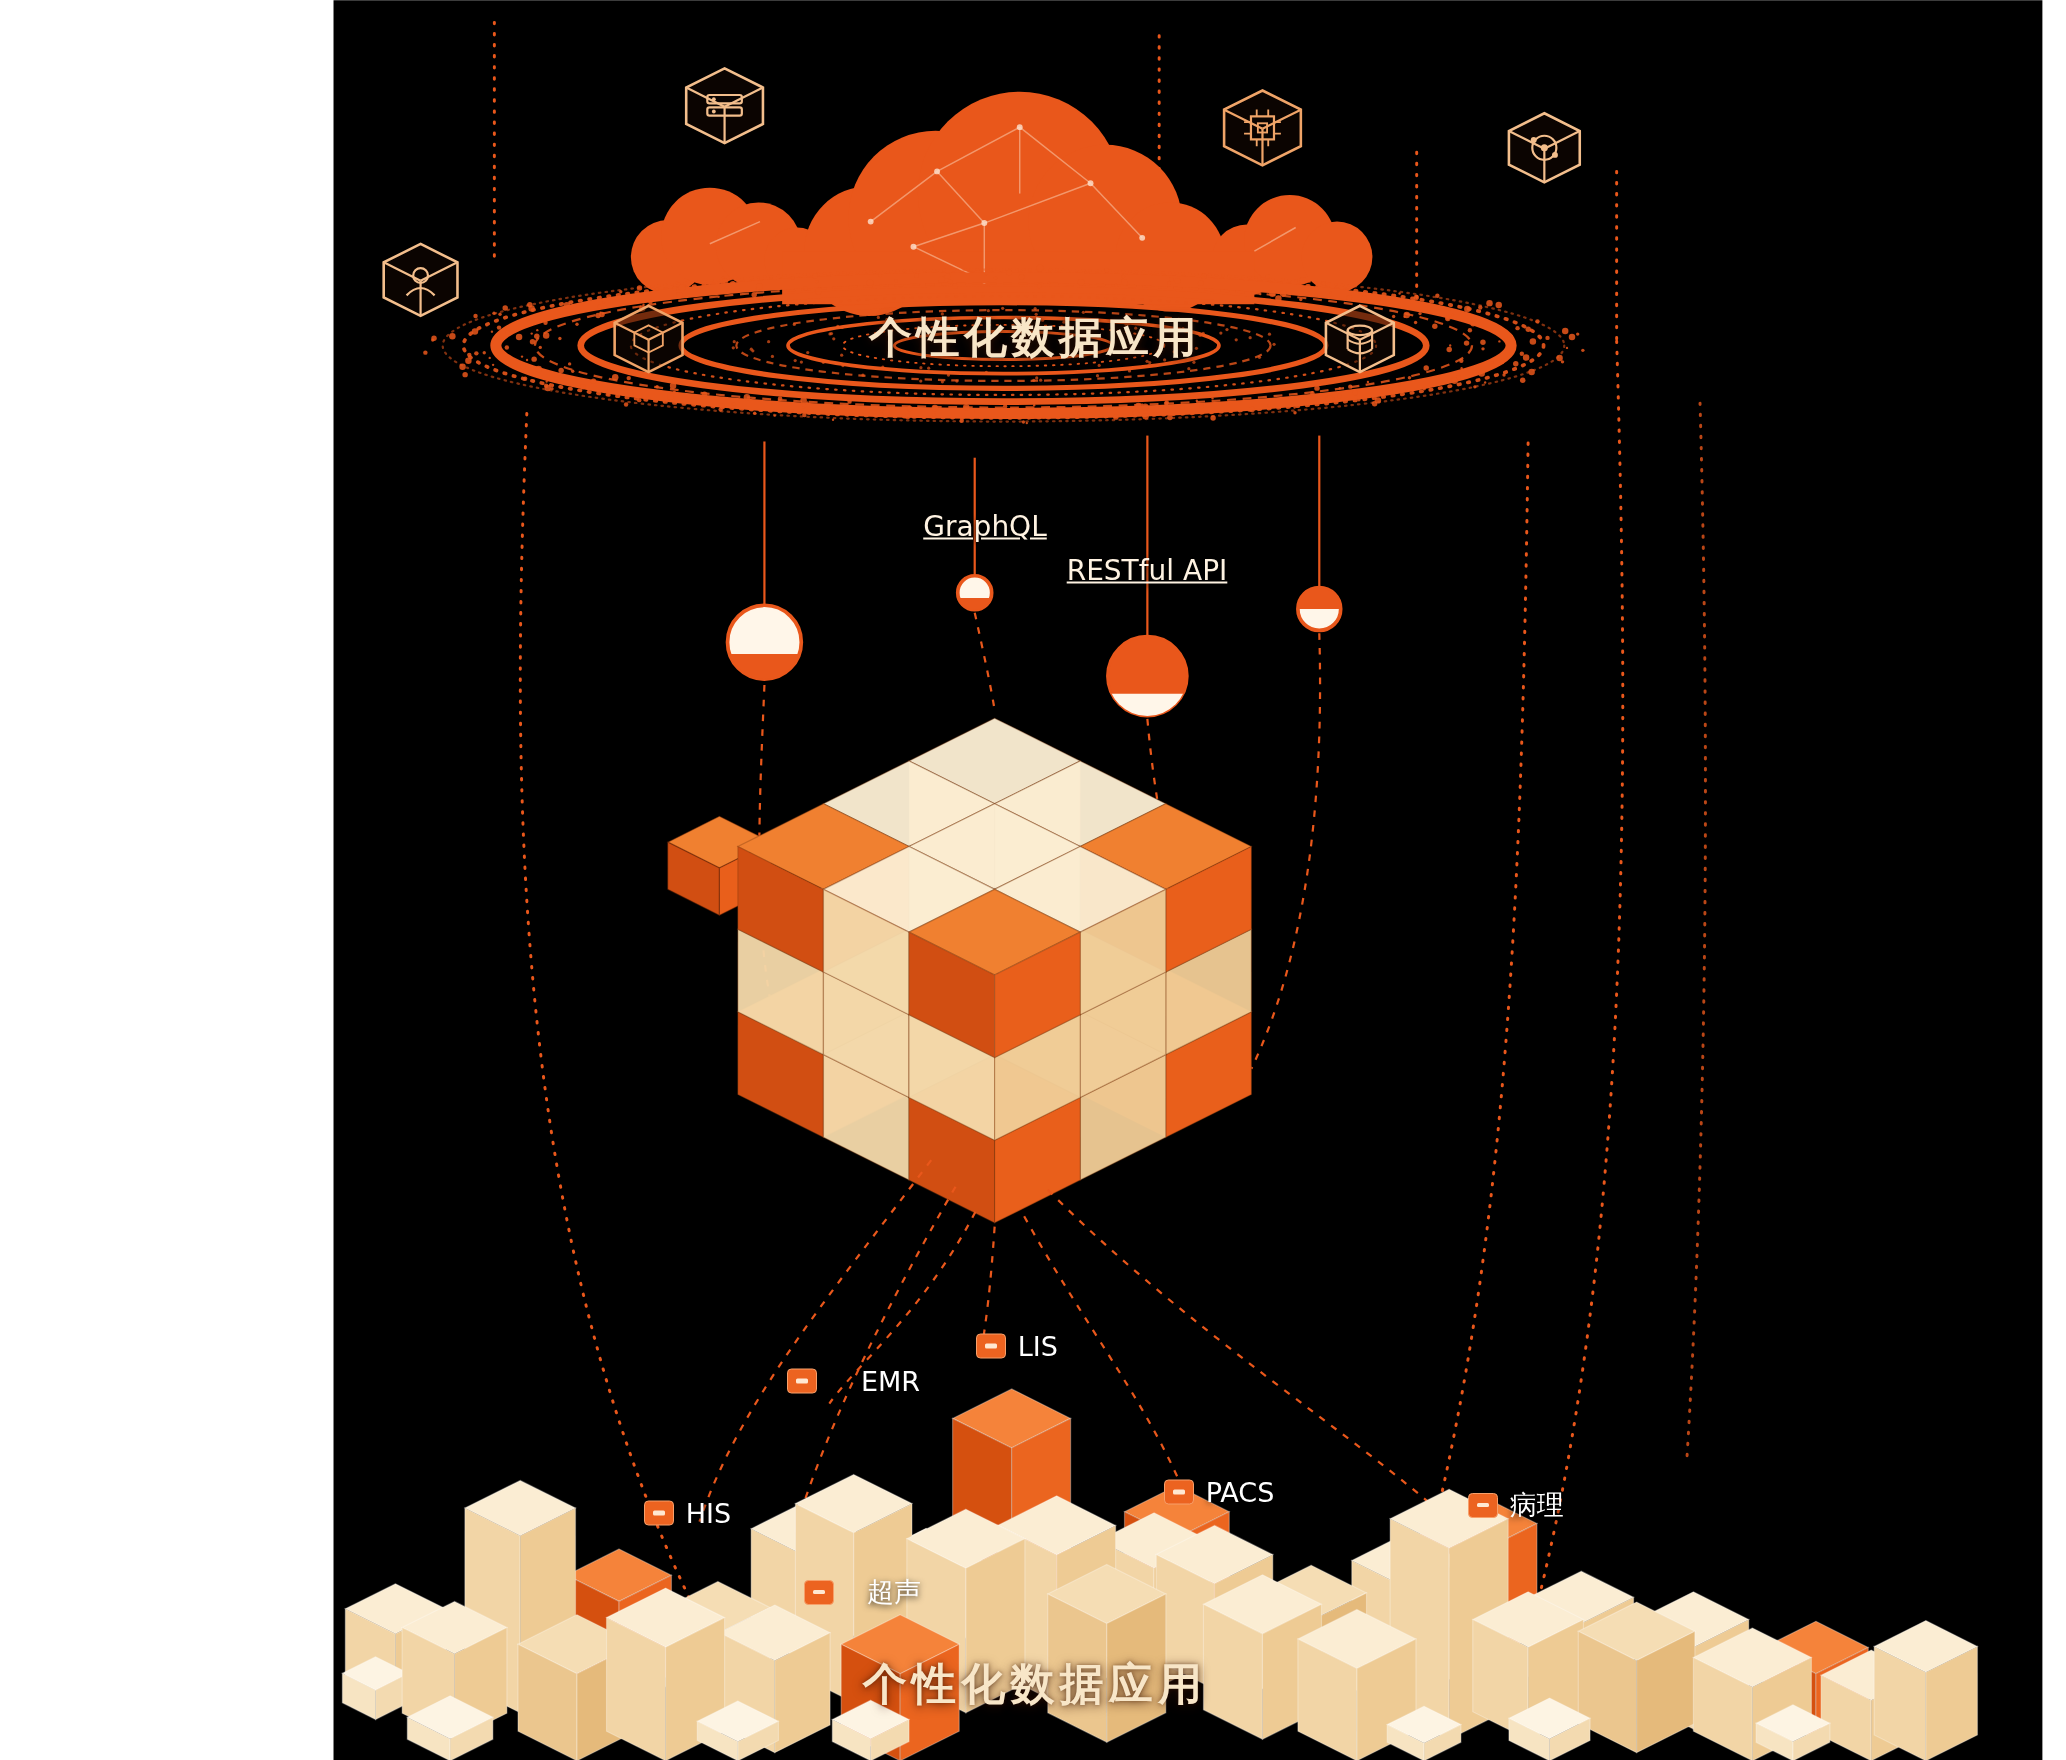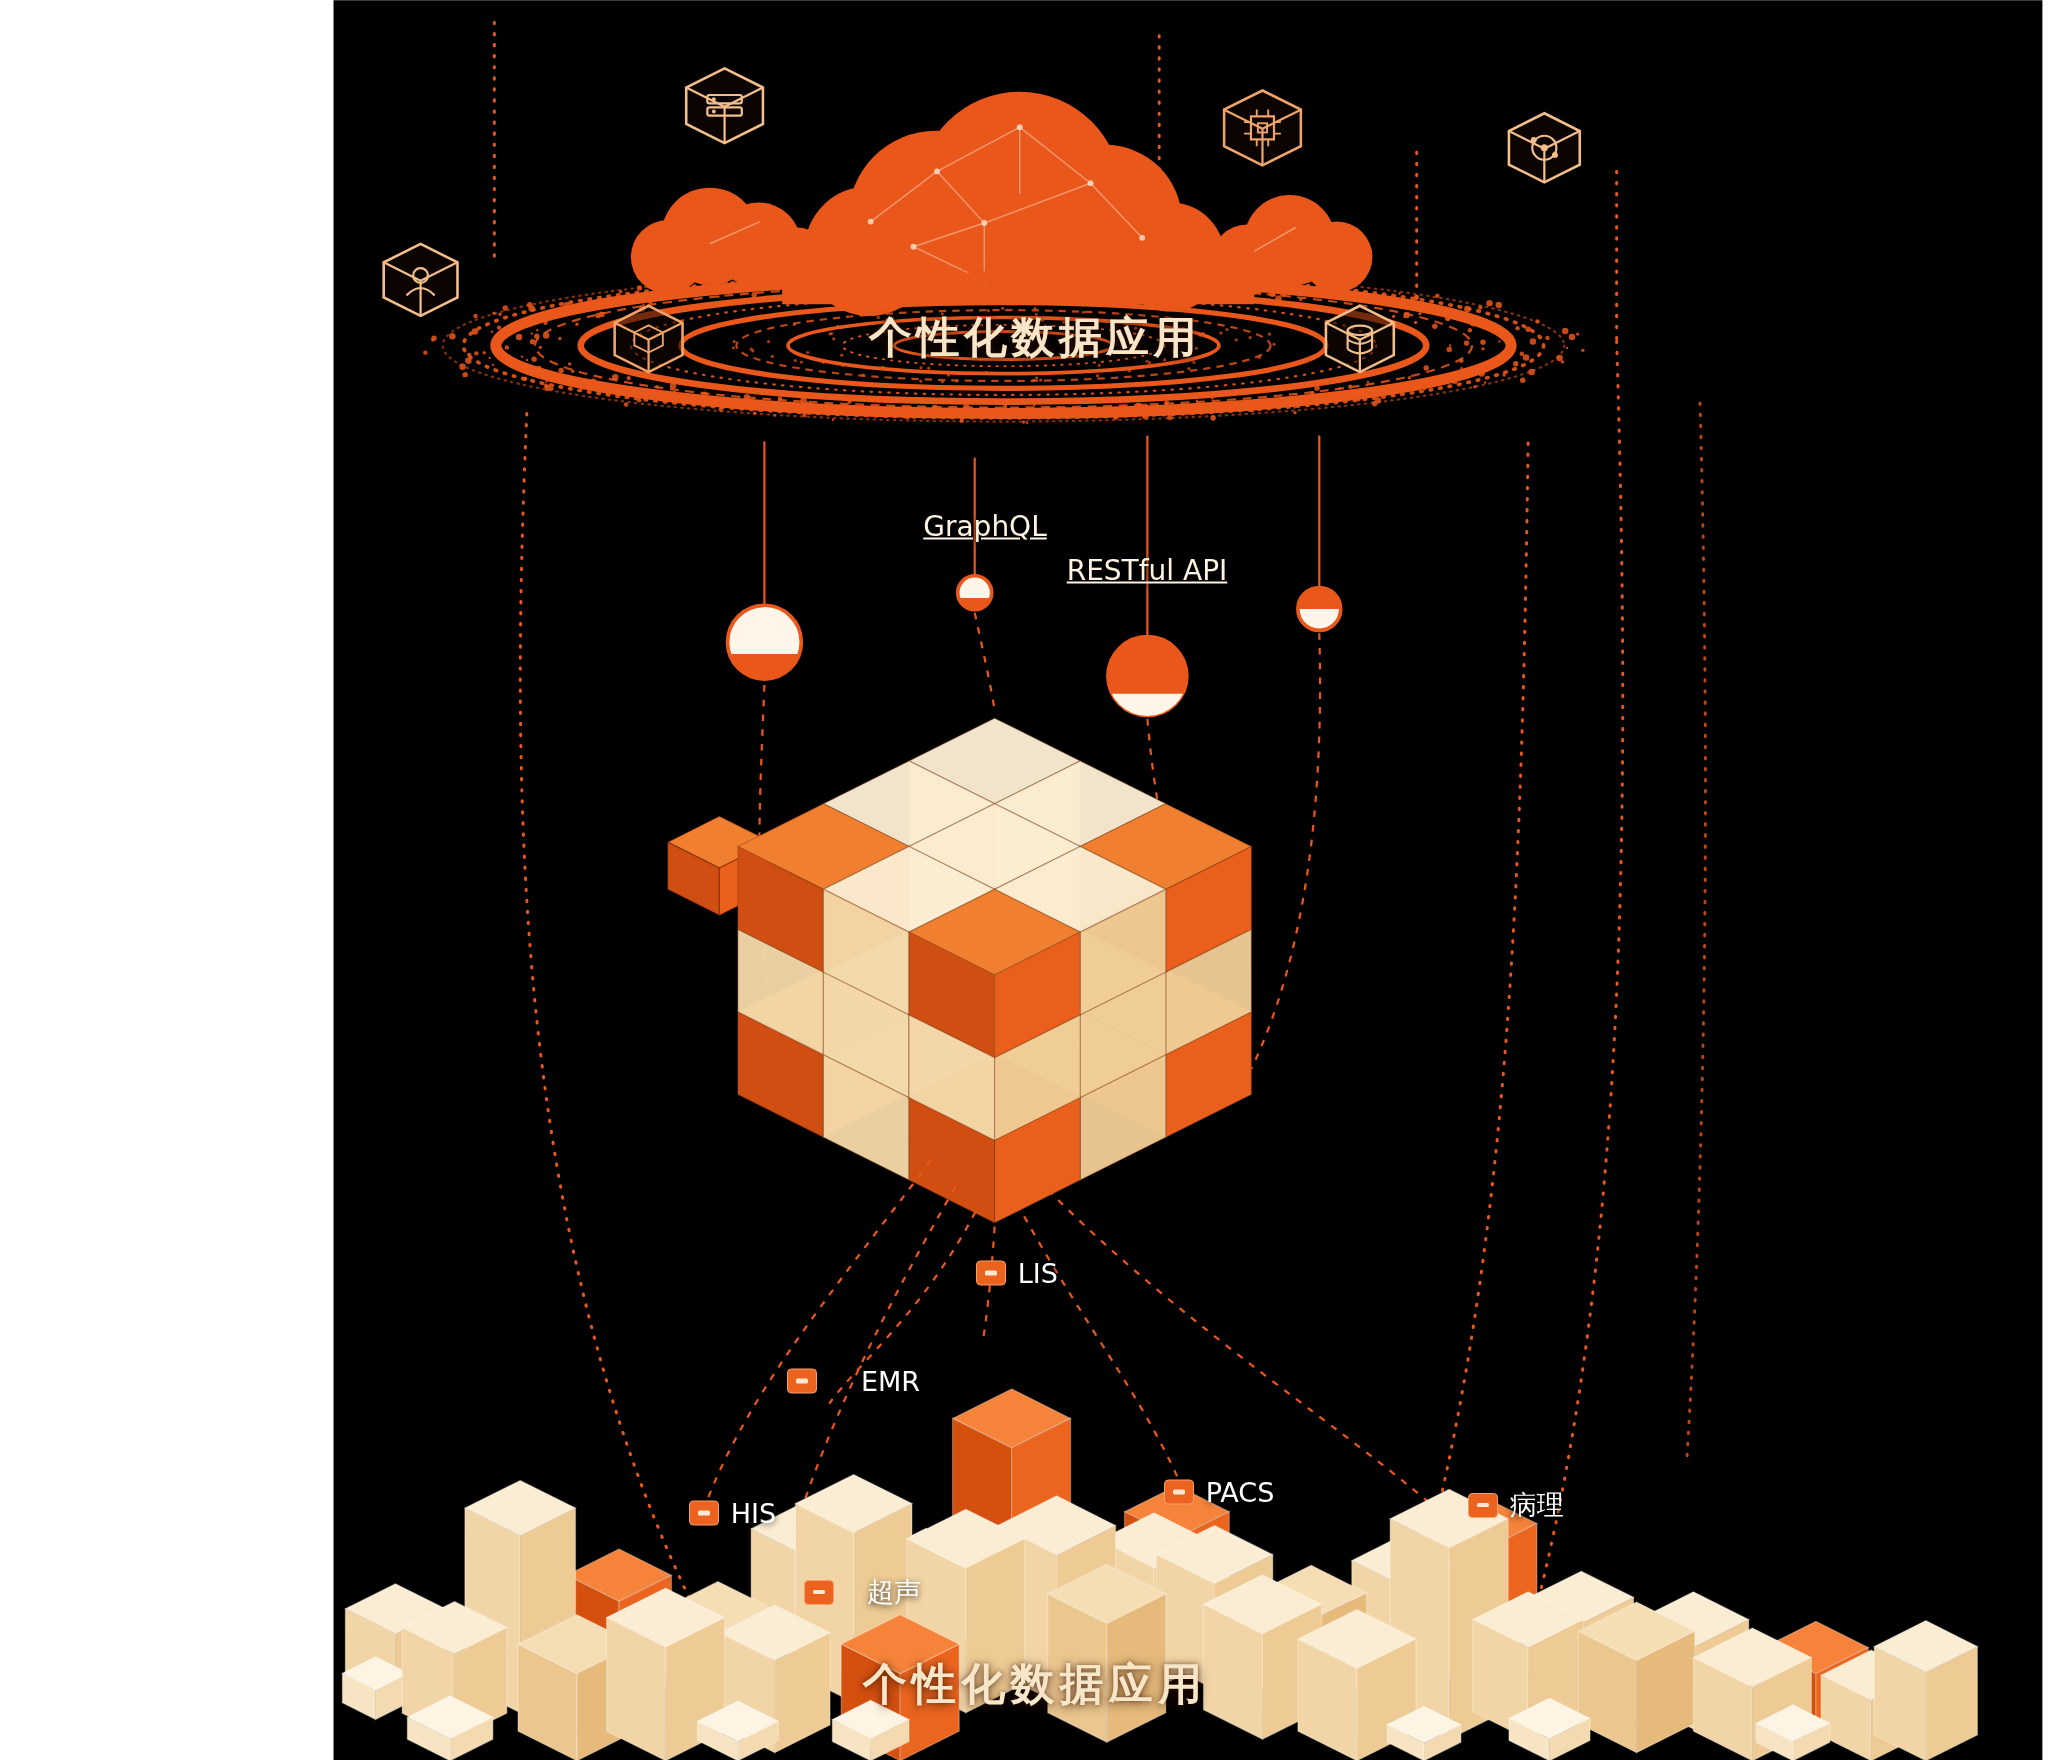--- a/index.html
+++ b/index.html
@@ -14,23 +14,23 @@
   #t-bottom{left:1035px;top:1684px;font-size:44px;letter-spacing:5.2px;}
   .api{position:absolute;transform:translate(-50%,-50%);color:#FFF3E2;font-size:28px;font-weight:500;white-space:nowrap;
        text-shadow:0 1.5px 5.9px rgba(0,0,0,.8);text-decoration:underline;}
   #api-graphql{left:985px;top:526px;}
   #api-restful{left:1147px;top:570px;}
   .src{position:absolute;display:flex;align-items:center;gap:11.8px;transform:translateY(-50%);
        color:#FFFFFF;font-size:27px;white-space:nowrap;text-shadow:0 1.5px 5.9px rgba(0,0,0,.8);}
   .bullet{width:28px;height:23px;background:#EC6320;border:1.5px solid #F7A06A;border-radius:4.4px;
           display:flex;align-items:center;justify-content:center;flex:none;}
   .bullet i{display:block;width:12.5px;height:4.4px;background:#FFE8D2;border-radius:1.5px;}
-  #src-lis{left:976px;top:1273px;}
+  #src-lis{left:976px;top:1346px;}
   #src-emr{left:787px;top:1381px;gap:44px;}
-  #src-his{left:677px;top:1513px;padding-left:12px;}
+  #src-his{left:632px;top:1513px;padding-left:12px;}
   #src-pacs{left:1164px;top:1492px;}
   #src-path{left:1468px;top:1505px;}
   #src-us{left:804px;top:1592px;gap:33px;}
 </style>
 </head>
 <body>
 
 <div class="page">
   <div class="artboard">
 

